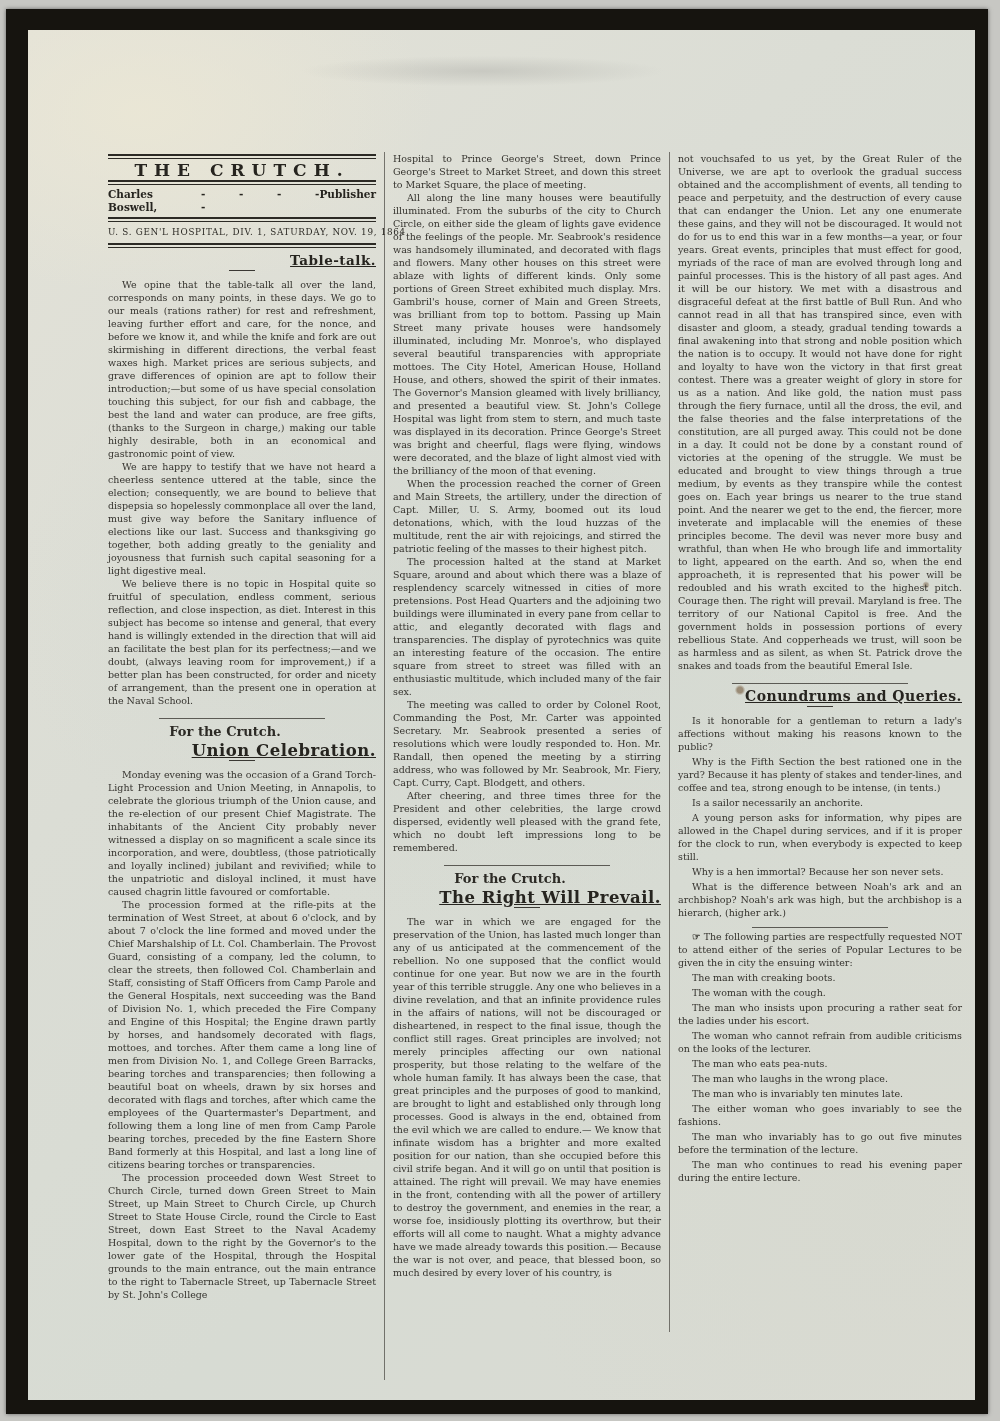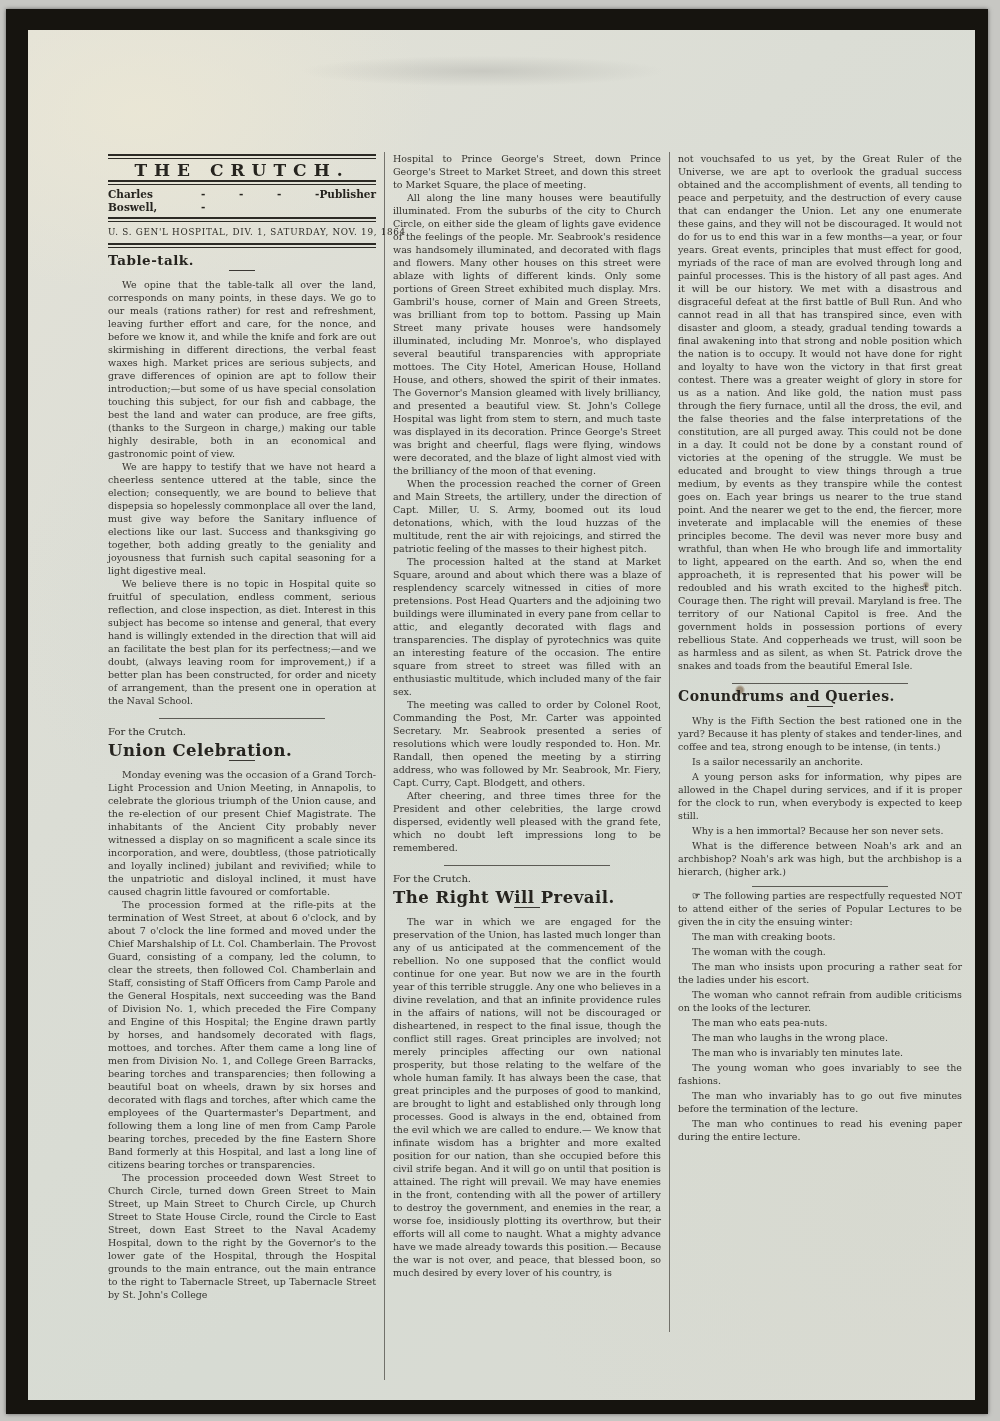--- a/index.html
+++ b/index.html
@@ -79,35 +79,36 @@
   .dateline {
     font-size: 8.8px; letter-spacing: 0.7px;
     text-align: left;
     margin: 4px 0 4px 0;
     color: #2c2a25;
     white-space: nowrap;
   }
 
   .head {
     margin: 6px 0 0 0;
-    text-align: left;
+    text-align: right;
     font-weight: bold;
     color: #26241f;
+    text-decoration: underline;
   }
   .head.small { font-size: 13.5px; letter-spacing: 0.5px; }
   .head.big { font-size: 16.5px; letter-spacing: 0.5px; }
   .head.med { font-size: 14px; letter-spacing: 0.5px; }
   .head-rule {
     width: 26px;
     border-top: 1px solid #3a3833;
     margin: 3px auto 7px auto;
   }
   .credit {
-    text-align: left;
-    font-size: 10px; font-weight: normal;
+    text-align: center;
+    font-size: 13px; font-weight: bold;
     margin: 6px 34px 0 0;
     color: #2c2a25;
   }
   .divider {
     border-top: 1px solid rgba(50,47,42,0.75);
     width: 62%;
     margin: 11px auto 2px auto;
   }
   .divider.short { width: 48%; margin-top: 8px; }
   .pointer { font-weight: bold; }
@@ -182,20 +183,21 @@
       <div class="col col3">
         <section>
           <p class="cont">not vouchsafed to us yet, by the Great Ruler of the Universe, we are apt to overlook the gradual success obtained and the accomplishment of events, all tending to peace and perpetuity, and the destruction of every cause that can endanger the Union. Let any one enumerate these gains, and they will not be discouraged. It would not do for us to end this war in a few months—a year, or four years. Great events, principles that must effect for good, myriads of the race of man are evolved through long and painful processes. This is the history of all past ages. And it will be our history. We met with a disastrous and disgraceful defeat at the first battle of Bull Run. And who cannot read in all that has transpired since, even with disaster and gloom, a steady, gradual tending towards a final awakening into that strong and noble position which the nation is to occupy. It would not have done for right and loyalty to have won the victory in that first great contest. There was a greater weight of glory in store for us as a nation. And like gold, the nation must pass through the fiery furnace, until all the dross, the evil, and the false theories and the false interpretations of the constitution, are all purged away. This could not be done in a day. It could not be done by a constant round of victories at the opening of the struggle. We must be educated and brought to view things through a true medium, by events as they transpire while the contest goes on. Each year brings us nearer to the true stand point. And the nearer we get to the end, the fiercer, more inveterate and implacable will the enemies of these principles become. The devil was never more busy and wrathful, than when He who brough life and immortality to light, appeared on the earth. And so, when the end approacheth, it is represented that his power will be redoubled and his wrath excited to the highest pitch. Courage then. The right will prevail. Maryland is free. The territory of our National Capitol is free. And the government holds in possession portions of every rebellious State. And copperheads we trust, will soon be as harmless and as silent, as when St. Patrick drove the snakes and toads from the beautiful Emeral Isle.</p>
         </section>
 
         <div class="divider"></div>
 
         <section>
           <h2 class="head med">Conundrums and Queries.</h2>
           <div class="head-rule"></div>
+          <p class="item">Is it honorable for a gentleman to return a lady's affections without making his reasons known to the public?</p>
           <p class="item gap-top">Why is the Fifth Section the best rationed one in the yard? Because it has plenty of stakes and tender-lines, and coffee and tea, strong enough to be intense, (in tents.)</p>
           <p class="item gap-top">Is a sailor necessarily an anchorite.</p>
           <p class="item gap-top">A young person asks for information, why pipes are allowed in the Chapel during services, and if it is proper for the clock to run, when everybody is expected to keep still.</p>
           <p class="item gap-top">Why is a hen immortal? Because her son never sets.</p>
           <p class="item gap-top">What is the difference between Noah's ark and an archbishop? Noah's ark was high, but the archbishop is a hierarch, (higher ark.)</p>
         </section>
 
         <div class="divider short"></div>
 
         <section>
@@ -203,21 +205,21 @@
             <span class="pointer">☞</span>
             <span>The following parties are respectfully requested NOT to attend either of the series of Popular Lectures to be given the in city the ensuing winter:</span>
           </p>
           <p class="item">The man with creaking boots.</p>
           <p class="item">The woman with the cough.</p>
           <p class="item">The man who insists upon procuring a rather seat for the ladies under his escort.</p>
           <p class="item">The woman who cannot refrain from audible criticisms on the looks of the lecturer.</p>
           <p class="item">The man who eats pea-nuts.</p>
           <p class="item">The man who laughs in the wrong place.</p>
           <p class="item">The man who is invariably ten minutes late.</p>
-          <p class="item">The young woman who goes invariably to see the fashions.</p>
+          <p class="item">The either woman who goes invariably to see the fashions.</p>
           <p class="item">The man who invariably has to go out five minutes before the termination of the lecture.</p>
           <p class="item">The man who continues to read his evening paper during the entire lecture.</p>
         </section>
       </div>
 
     </div>
   </div>
 </div>
 
 </body></html>

